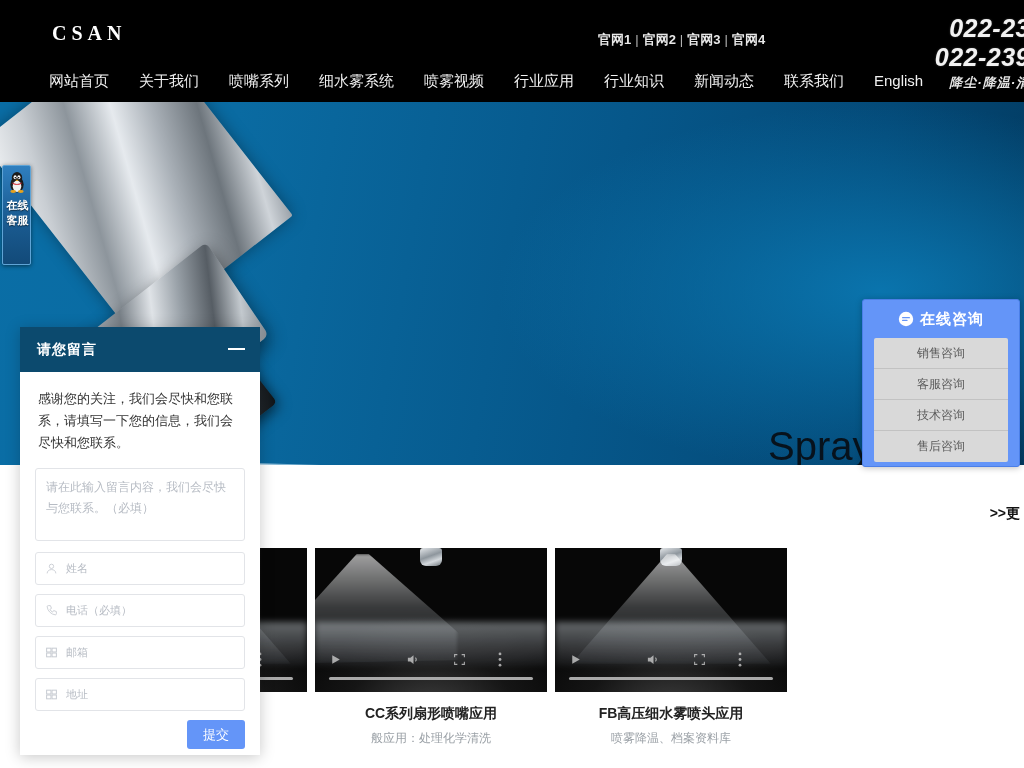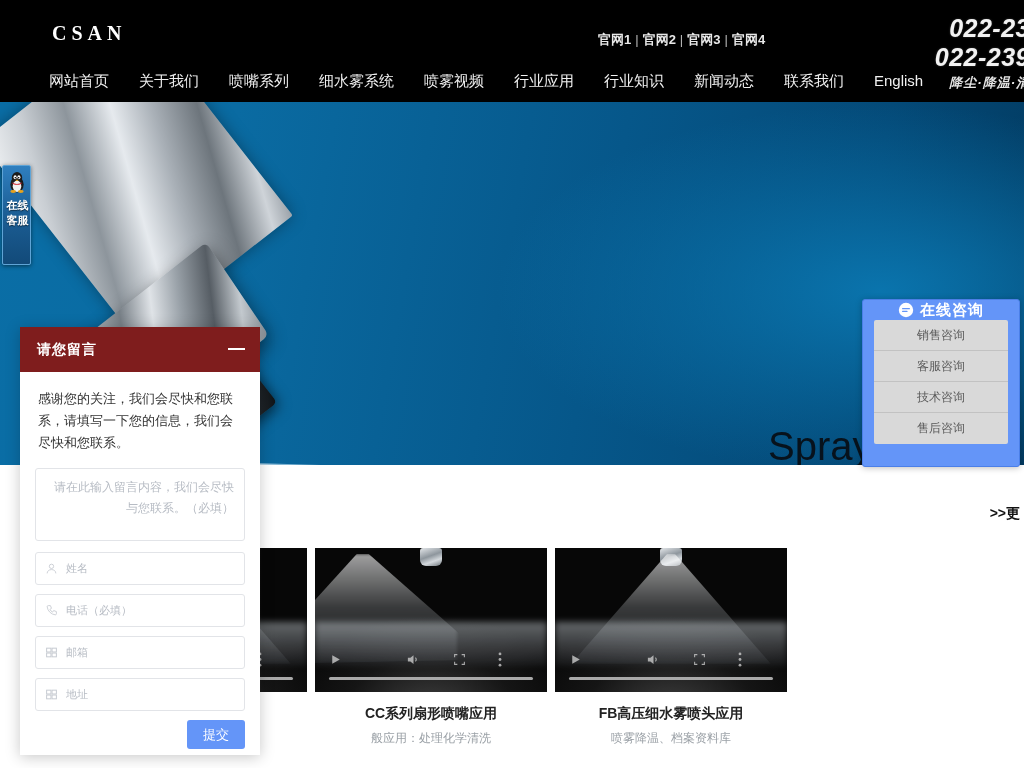--- a/index.html
+++ b/index.html
@@ -154,42 +154,41 @@
   
   .chatbox {
     position: absolute; left: 20px; top: 327px;
     width: 240px; height: 428px;
     background: #ffffff;
     box-shadow: 0 2px 14px rgba(0,0,0,0.22);
     z-index: 50;
   }
   .chatbox-head {
     position: relative;
-    height: 45px; background: #7f1d1d;
+    height: 45px; background: #0c4a6e;
     display: flex; align-items: center;
   }
   .chatbox-title {
     color: #ffffff; font-size: 14px; font-weight: bold;
     margin-left: 17px; letter-spacing: 1px;
   }
   .chatbox-min {
     position: absolute; right: 15px; top: 21px;
     width: 17px; height: 2px; background: #ffffff;
     cursor: pointer;
   }
   .chatbox-msg {
     padding: 16px 18px 6px 18px;
     font-size: 13px; line-height: 22px; color: #333333;
   }
   .chatbox-body { padding: 8px 15px 12px 15px; }
   .ta-wrap {
     border: 1px solid #e2e4e8; border-radius: 3px;
     height: 73px; padding: 8px 10px;
     margin-bottom: 11px;
-    text-align: right;
   }
   .ta-wrap .ph {
     font-size: 12px; color: #b7bcc4; line-height: 21px;
   }
   .field {
     position: relative;
     height: 33px; border: 1px solid #e2e4e8; border-radius: 3px;
     margin-bottom: 9px;
     display: flex; align-items: center;
     cursor: text;
@@ -212,21 +211,21 @@
   .consult {
     position: absolute; left: 862px; top: 299px;
     width: 158px; height: 168px;
     background: #6495f8;
     border: 1px solid #4b7fe8;
     border-radius: 3px;
     z-index: 50;
     box-shadow: 0 1px 6px rgba(0,0,0,0.25);
   }
   .consult-head {
-    height: 20px; display: flex; align-items: center; justify-content: center;
+    height: 38px; display: flex; align-items: center; justify-content: center;
     gap: 6px;
   }
   .consult-title { color: #ffffff; font-size: 15px; font-weight: bold; letter-spacing: 1px; }
   .consult-list { margin: 0 11px; background: #d9d9d9; border-radius: 2px; overflow: hidden; }
   .consult-item {
     height: 31px; line-height: 31px; text-align: center;
     font-size: 12px; color: #5a5a5a;
     border-bottom: 1px solid #c2c2c2;
     cursor: pointer;
   }

